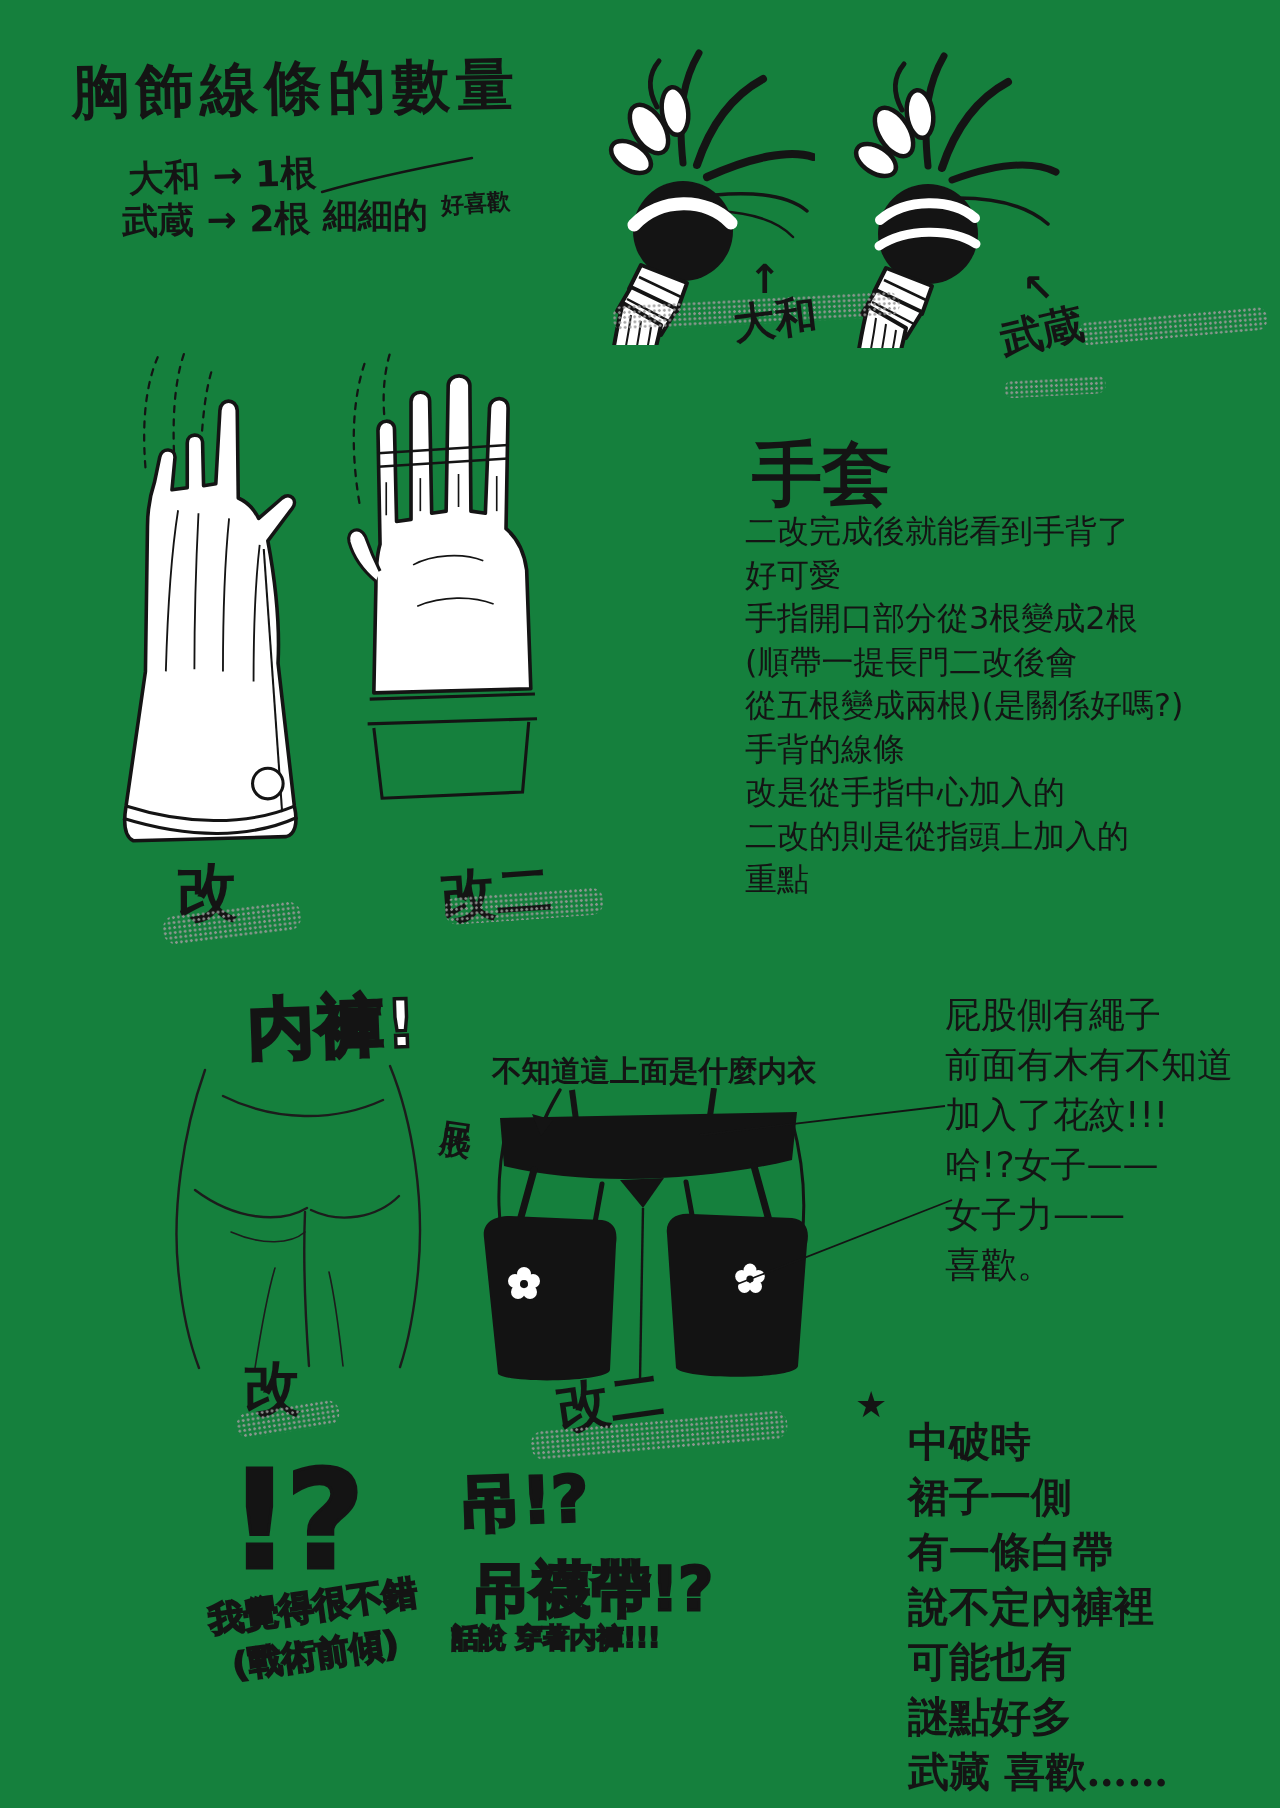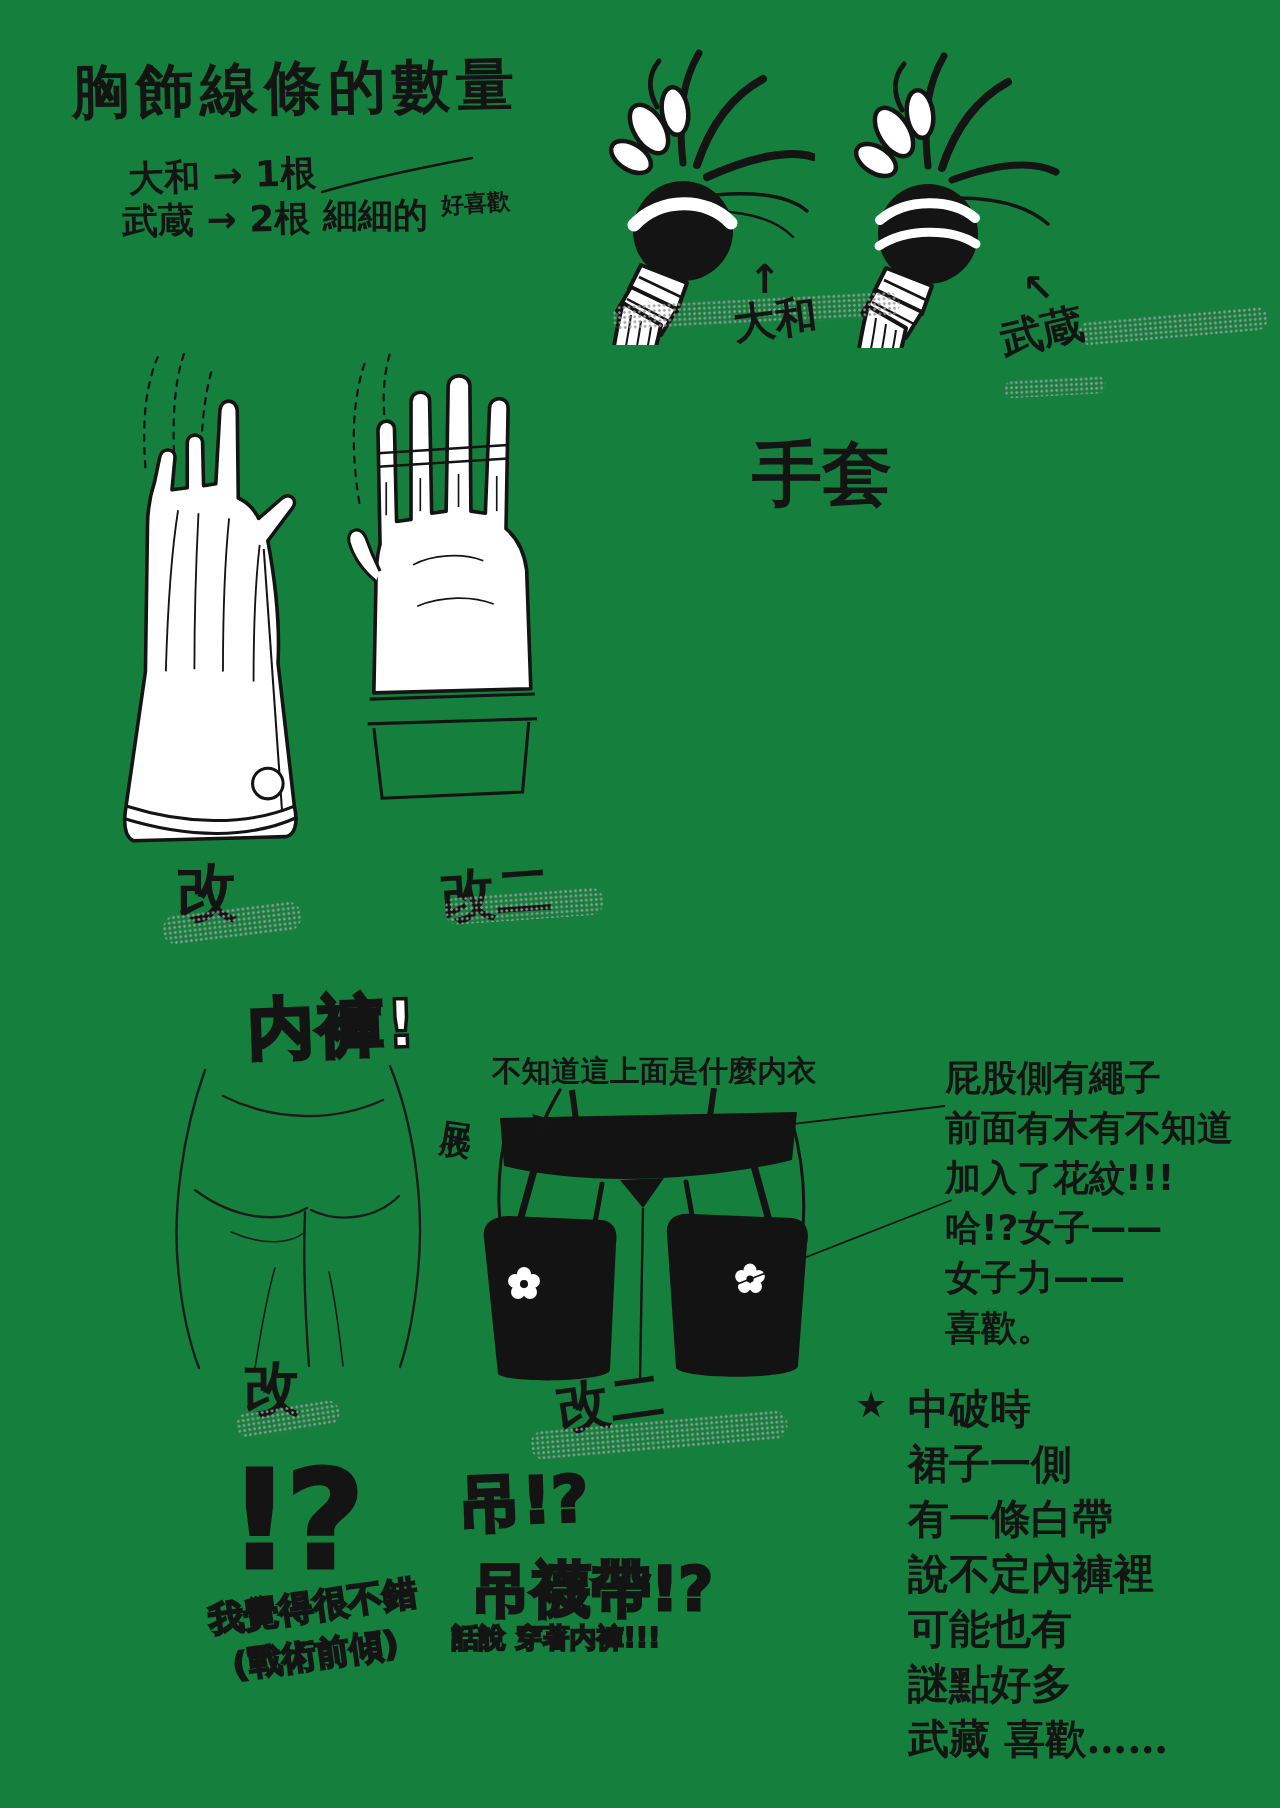--- a/index.html
+++ b/index.html
@@ -16,21 +16,21 @@
     background-size:5px 5px;opacity:.9;
   }
   .bubble{
     color:#fff;font-weight:900;
     -webkit-text-stroke:3.5px #141414;
     letter-spacing:3px;
   }
   .fat{-webkit-text-stroke:2px #141414;}
   .fat-heavy{-webkit-text-stroke:3px #141414;}
   svg{display:block;}
-  .serifish{font-family:"DejaVu Serif", serif;}
+  .serifish{font-family:"DejaVu Serif", serif;margin-top:33px;}
 </style>
 </head>
 <body>
 
 <div id="page">
 
   <div class="abs hand" style="left:72px;top:50px;font-size:58px;letter-spacing:6px;transform:rotate(-1deg);">胸飾線條的數量</div>
 
   <div class="abs hand" style="left:128px;top:152px;font-size:36px;transform:rotate(-2deg);">大和 → 1根</div>
   <div class="abs hand" style="left:122px;top:196px;font-size:36px;transform:rotate(-1deg);">武蔵 → 2根</div>
@@ -163,20 +163,31 @@
   </svg>
 
   <div class="abs hand" style="left:176px;top:850px;font-size:62px;font-weight:800;">改</div>
   <div class="swoosh" style="left:162px;top:908px;width:140px;height:30px;transform:rotate(-7deg);"></div>
 
   <div class="abs hand" style="left:440px;top:856px;font-size:56px;font-weight:800;transform:rotate(-4deg);">改二</div>
   <div class="swoosh" style="left:444px;top:892px;width:160px;height:28px;transform:rotate(-4deg);"></div>
 
   <div class="abs hand" style="left:752px;top:428px;font-size:70px;font-weight:800;">手套</div>
 
+  <div class="abs" style="left:745px;top:510px;font-size:32px;line-height:43.5px;font-weight:500;">
+    <div>二改完成後就能看到手背了</div>
+    <div>好可愛</div>
+    <div>手指開口部分從3根變成2根</div>
+    <div>(順帶一提長門二改後會</div>
+    <div>從五根變成兩根)(是關係好嗎?)</div>
+    <div>手背的線條</div>
+    <div>改是從手指中心加入的</div>
+    <div>二改的則是從指頭上加入的</div>
+    <div>重點</div>
+  </div>
 
   <div class="abs bubble" style="left:248px;top:982px;font-size:66px;transform:rotate(-2deg);">内褲!</div>
 
   <div class="abs" style="left:458px;top:1052px;font-size:29.5px;font-weight:900;margin-left:34px;">不知道這上面是什麼内衣</div>
 
   <svg class="abs" style="left:135px;top:1062px;" width="330" height="310" viewBox="0 0 330 310">
     <g stroke="#1c1c1c" stroke-width="2.4" fill="none" stroke-linecap="round">
       <path d="M70,8 C48,70 36,150 44,215 C48,255 56,285 64,306"></path>
       <path d="M255,4 C278,60 290,140 283,210 C279,252 272,284 265,305"></path>
       <path d="M88,34 C140,60 200,60 248,38"></path>
@@ -228,21 +239,21 @@
     </g>
     <circle cx="288" cy="191" r="3.6" fill="#131313"></circle>
   </svg>
 
   <div class="abs hand" style="left:243px;top:1350px;font-size:58px;font-weight:800;">改</div>
   <div class="swoosh" style="left:236px;top:1406px;width:104px;height:26px;transform:rotate(-9deg);"></div>
 
   <div class="abs hand" style="left:556px;top:1366px;font-size:54px;font-weight:800;transform:rotate(-8deg);">改二</div>
   <div class="swoosh" style="left:530px;top:1420px;width:258px;height:30px;transform:rotate(-5deg);"></div>
 
-  <div class="abs" style="left:945px;top:1053px;font-size:36px;line-height:50px;font-weight:700;">
+  <div class="abs" style="left:945px;top:990px;font-size:36px;line-height:50px;font-weight:400;">
     <div>屁股側有繩子</div>
     <div>前面有木有不知道</div>
     <div>加入了花紋!!!</div>
     <div>哈!?女子——</div>
     <div>女子力——</div>
     <div>喜歡。</div>
   </div>
 
   <div class="abs" style="left:855px;top:1384px;font-size:36px;">★</div>
   <div class="abs serifish" style="left:908px;top:1382px;font-size:41px;line-height:55px;font-weight:700;">

